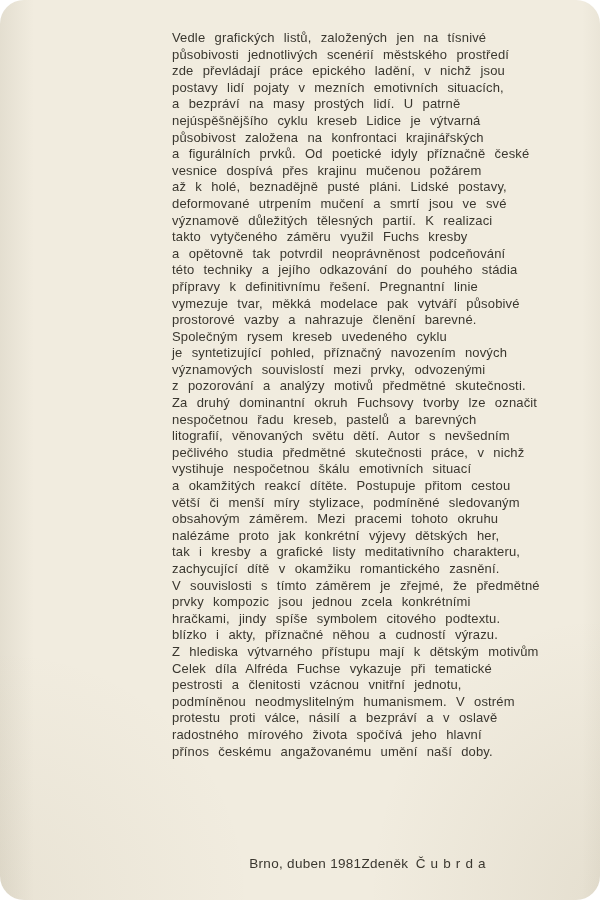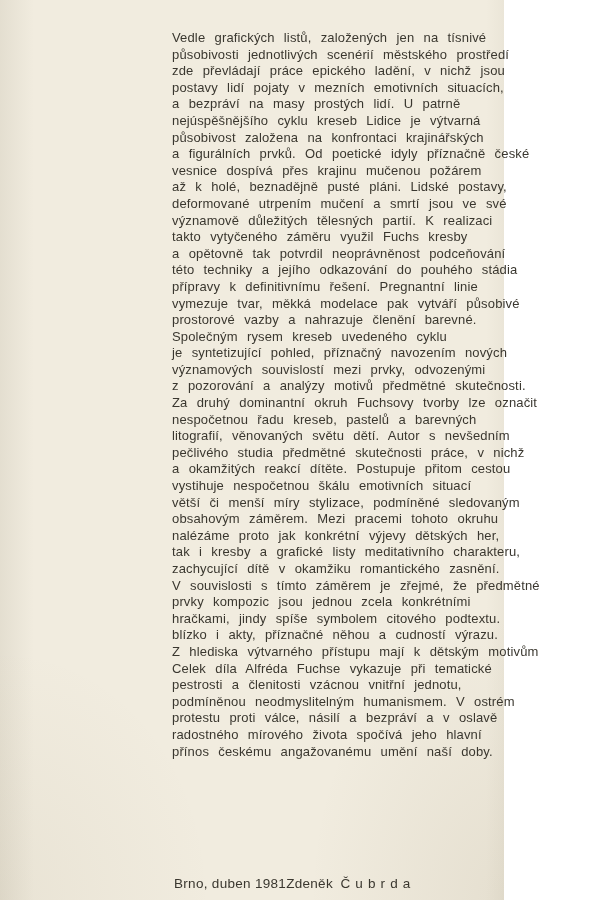--- a/index.html
+++ b/index.html
@@ -6,28 +6,29 @@
     margin: 0;
     padding: 0;
     width: 600px;
     height: 900px;
     overflow: hidden;
     font-family: "Liberation Sans", sans-serif;
   }
   .page {
     position: absolute;
     left: 0; top: 0;
-    width: 504px;
+    width: 600px;
     height: 900px;
     background:
       radial-gradient(55% 45% at 100% 100%, rgba(125,110,75,0.10), rgba(125,110,75,0) 70%),
       radial-gradient(60% 40% at 0% 100%, rgba(125,110,75,0.07), rgba(125,110,75,0) 70%),
       linear-gradient(90deg, rgba(110,100,75,0.10) 0px, rgba(110,100,75,0.0) 34px),
       linear-gradient(270deg, rgba(110,100,75,0.05) 0px, rgba(110,100,75,0.0) 18px),
       var(--paper, #f1ecdf);
+    border-radius: 24px;
   }
   .text-block {
     position: absolute;
     left: 172px;
     top: 30px;
     width: 414px;
     font-size: 13px;
     line-height: 16.6px;
     letter-spacing: 0.15px;
     word-spacing: 5.5px;
@@ -35,26 +36,25 @@
   }
   .line {
     white-space: nowrap;
   }
   .footer {
     position: absolute;
     left: 174px;
     top: 856px;
     width: 392px;
     display: flex;
-    justify-content: flex-start;
+    justify-content: center;
     align-items: baseline;
     font-size: 13.5px;
     letter-spacing: 0.3px;
     color: var(--ink, #3a372f);
-    margin-top: 20px;
   }
   .author .surname {
     letter-spacing: 0.38em;
     margin-left: 0.55em;
   }
 </style>
 </head>
 <body>
 
 <div class="page">
@@ -79,22 +79,22 @@
       <div class="line">vymezuje tvar, měkká modelace pak vytváří působivé</div>
       <div class="line">prostorové vazby a nahrazuje členění barevné.</div>
       <div class="line">Společným rysem kreseb uvedeného cyklu</div>
       <div class="line">je syntetizující pohled, příznačný navozením nových</div>
       <div class="line">významových souvislostí mezi prvky, odvozenými</div>
       <div class="line">z pozorování a analýzy motivů předmětné skutečnosti.</div>
       <div class="line">Za druhý dominantní okruh Fuchsovy tvorby lze označit</div>
       <div class="line">nespočetnou řadu kreseb, pastelů a barevných</div>
       <div class="line">litografií, věnovaných světu dětí. Autor s nevšedním</div>
       <div class="line">pečlivého studia předmětné skutečnosti práce, v nichž</div>
+      <div class="line">vystihuje nespočetnou škálu emotivních situací</div>
       <div class="line">a okamžitých reakcí dítěte. Postupuje přitom cestou</div>
-      <div class="line">vystihuje nespočetnou škálu emotivních situací</div>
       <div class="line">větší či menší míry stylizace, podmíněné sledovaným</div>
       <div class="line">obsahovým záměrem. Mezi pracemi tohoto okruhu</div>
       <div class="line">nalézáme proto jak konkrétní výjevy dětských her,</div>
       <div class="line">tak i kresby a grafické listy meditativního charakteru,</div>
       <div class="line">zachycující dítě v okamžiku romantického zasnění.</div>
       <div class="line">V souvislosti s tímto záměrem je zřejmé, že předmětné</div>
       <div class="line">prvky kompozic jsou jednou zcela konkrétními</div>
       <div class="line">hračkami, jindy spíše symbolem citového podtextu.</div>
       <div class="line">blízko i akty, příznačné něhou a cudností výrazu.</div>
       <div class="line">Z hlediska výtvarného přístupu mají k dětským motivům</div>

